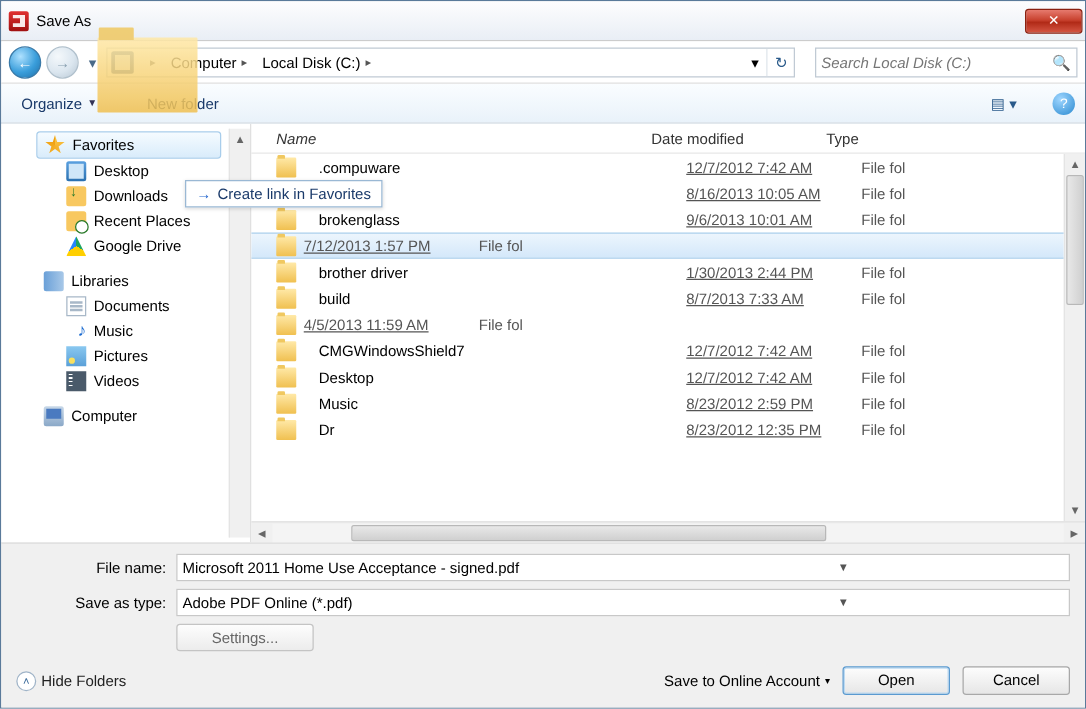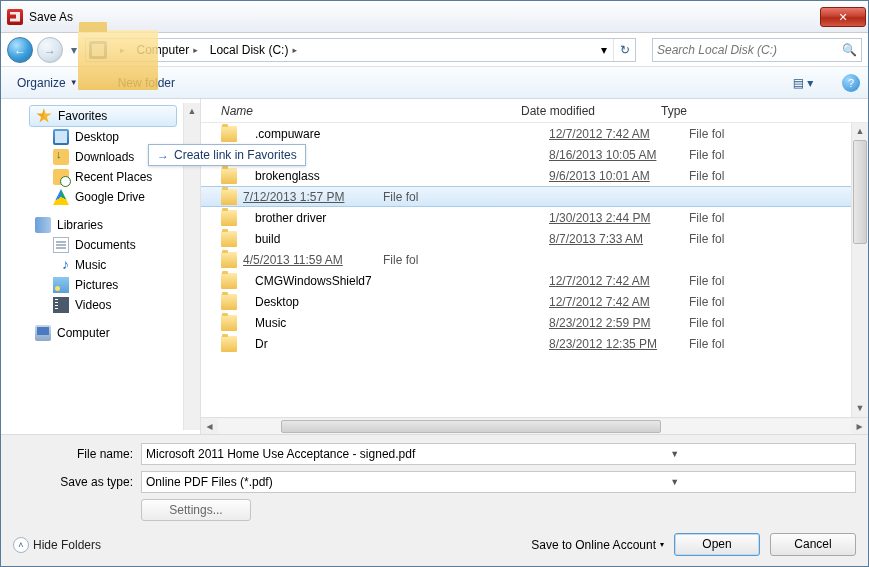--- a/index.html
+++ b/index.html
@@ -313,21 +313,21 @@
     <div class="row">
       <label>File name:</label>
       <div class="combo">
         <span>Microsoft 2011 Home Use Acceptance - signed.pdf</span>
         <span class="cd">▼</span>
       </div>
     </div>
     <div class="row">
       <label>Save as type:</label>
       <div class="combo">
-        <span>Online PDF Files (*.pdf)</span>
+        <span>Adobe PDF Online (*.pdf)</span>
         <span class="cd">▼</span>
       </div>
     </div>
     <div class="row">
       <div class="settingsbtn">Settings...</div>
     </div>
     <div class="actionrow">
       <div class="hidefolders">
         <span class="hf-ico">˄</span>
         <span>Hide Folders</span>

